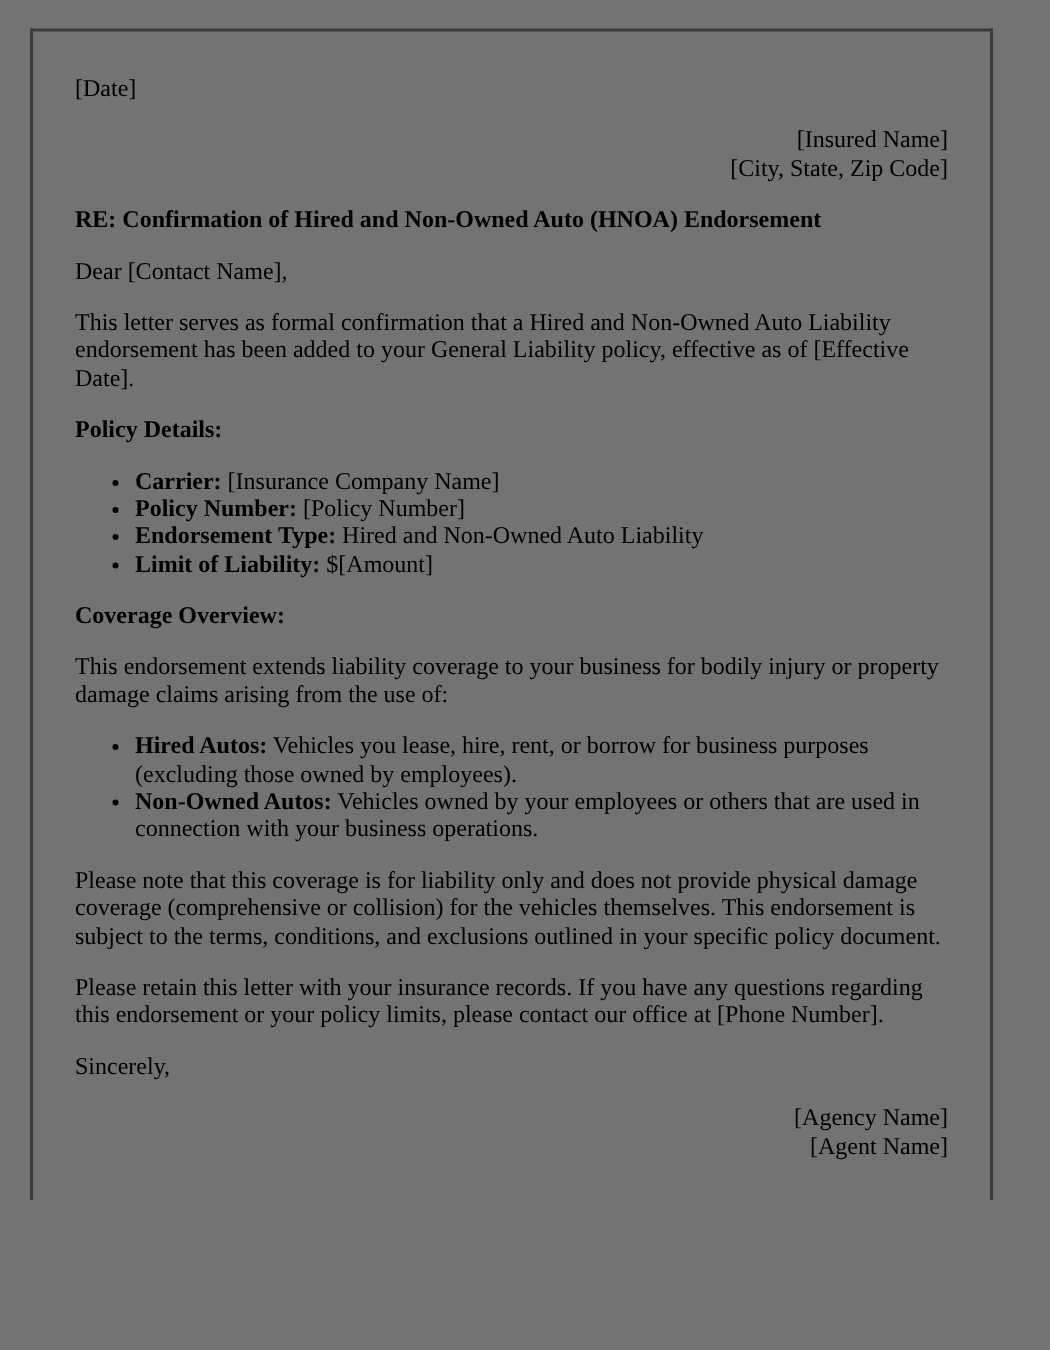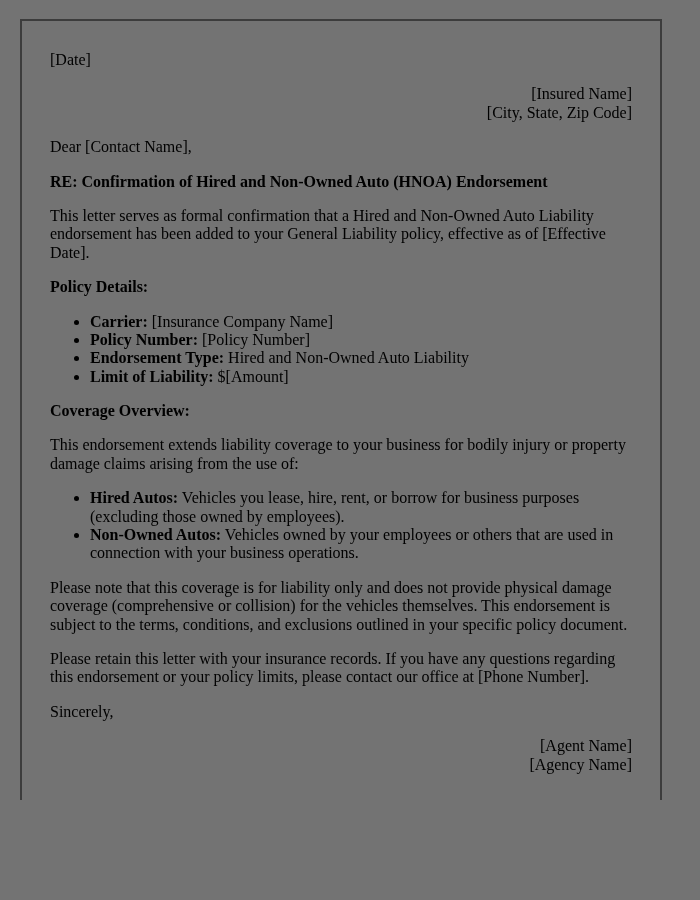--- a/index.html
+++ b/index.html
@@ -48,23 +48,23 @@
 <div class="page">
   <div class="letter">
 
     <p class="para">[Date]</p>
 
     <p class="para">
       <span class="line">[Insured Name]</span>
       <span class="line">[City, State, Zip Code]</span>
     </p>
 
+    <p class="para bold">RE: Confirmation of Hired and Non-Owned Auto (HNOA) Endorsement</p>
+
     <p class="para">Dear [Contact Name],</p>
-
-    <p class="para bold">RE: Confirmation of Hired and Non-Owned Auto (HNOA) Endorsement</p>
 
     <p class="para">This letter serves as formal confirmation that a Hired and Non-Owned Auto Liability endorsement has been added to your General Liability policy, effective as of [Effective Date].</p>
 
     <p class="para bold">Policy Details:</p>
 
     <ul class="blist">
       <li><span class="bold">Carrier:</span><span> [Insurance Company Name]</span></li>
       <li><span class="bold">Policy Number:</span><span> [Policy Number]</span></li>
       <li><span class="bold">Endorsement Type:</span><span> Hired and Non-Owned Auto Liability</span></li>
       <li><span class="bold">Limit of Liability:</span><span> $[Amount]</span></li>
@@ -79,18 +79,18 @@
       <li><span class="bold">Non-Owned Autos:</span><span> Vehicles owned by your employees or others that are used in connection with your business operations.</span></li>
     </ul>
 
     <p class="para">Please note that this coverage is for liability only and does not provide physical damage coverage (comprehensive or collision) for the vehicles themselves. This endorsement is subject to the terms, conditions, and exclusions outlined in your specific policy document.</p>
 
     <p class="para">Please retain this letter with your insurance records. If you have any questions regarding this endorsement or your policy limits, please contact our office at [Phone Number].</p>
 
     <p class="para">Sincerely,</p>
 
     <p class="para">
+      <span class="line">[Agency Name]</span>
       <span class="line">[Agent Name]</span>
-      <span class="line">[Agency Name]</span>
     </p>
 
   </div>
 </div>
 
 </body></html>

